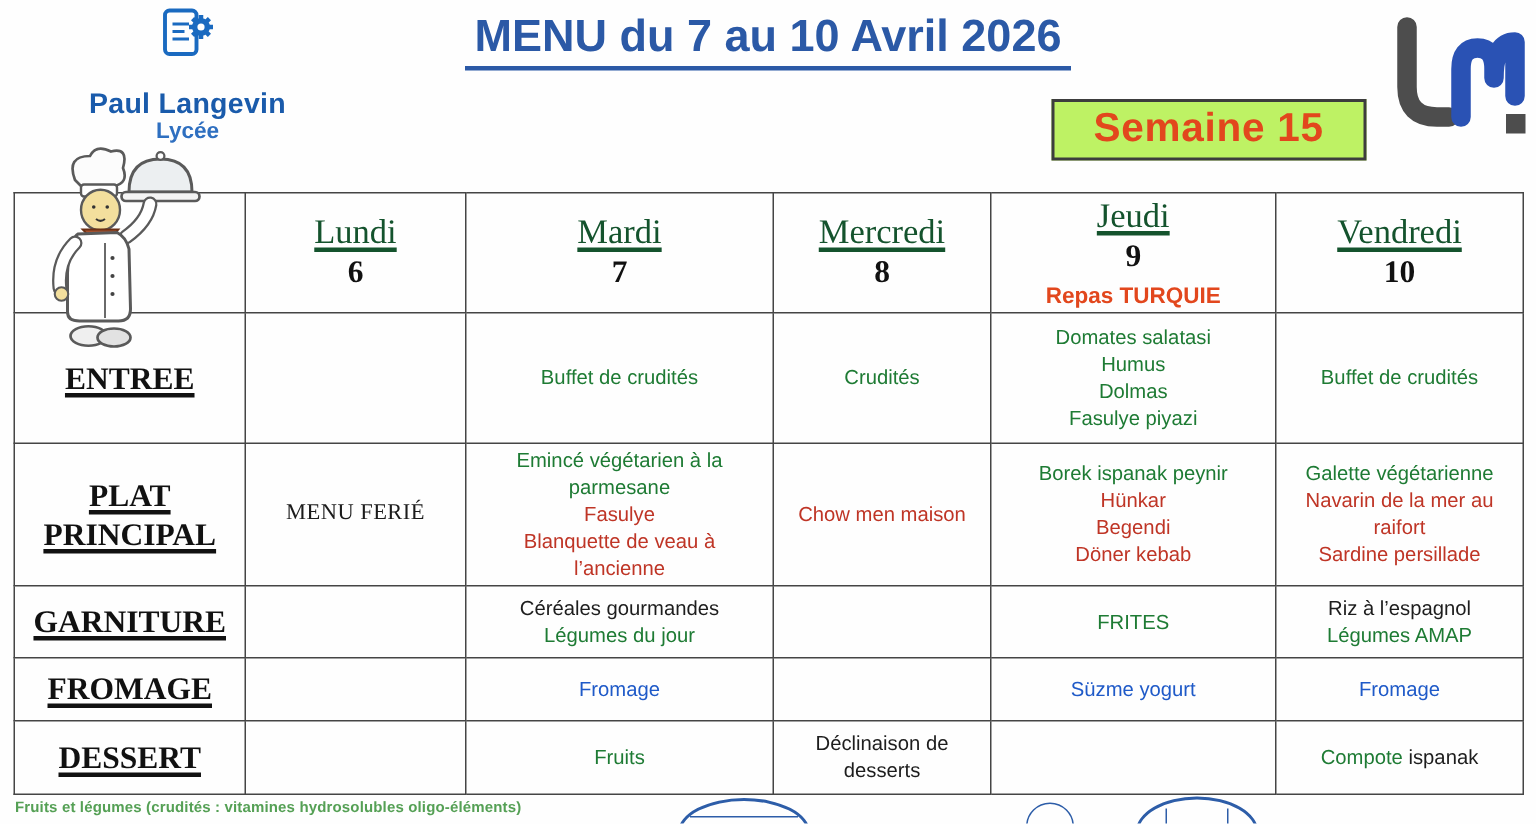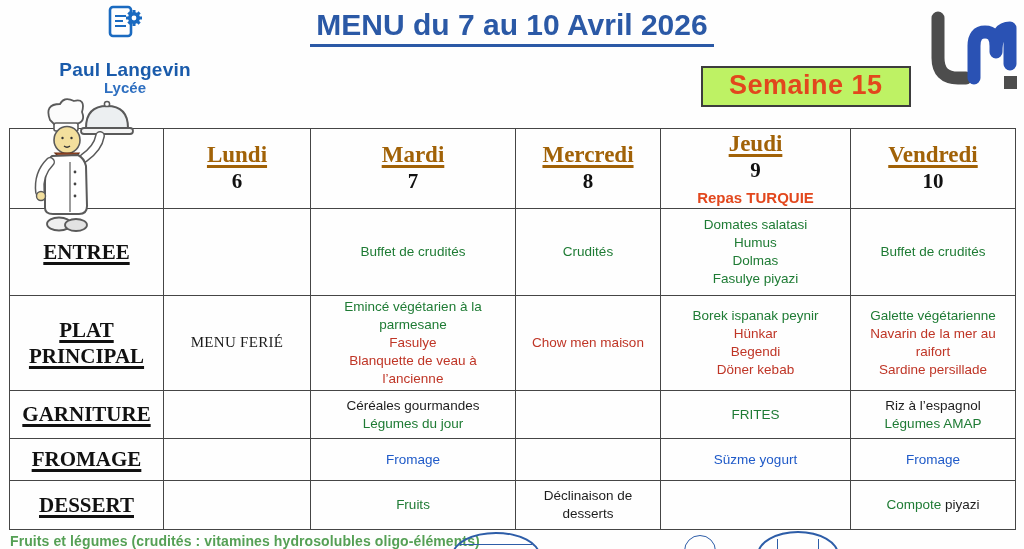--- a/index.html
+++ b/index.html
@@ -54,21 +54,21 @@
     padding:2px 6px;overflow:hidden;
   }
   tr.r-header{height:80px}
   tr.r-0{height:87px}
   tr.r-1{height:94px}
   tr.r-2{height:48px}
   tr.r-3{height:42px}
   tr.r-4{height:49px}
   th.day{vertical-align:top;padding-top:5px;}
   .day-name{
-    font-family:"Liberation Serif", serif;font-size:23px;font-weight:bold;color:#a16207;
+    font-family:"Liberation Serif", serif;font-size:23px;font-weight:normal;color:#14532d;
     text-decoration:underline;text-decoration-thickness:2.5px;text-underline-offset:3px;
     line-height:1.15;
   }
   .day-number{
     font-family:"Liberation Serif", serif;font-size:21px;font-weight:bold;color:#111;line-height:1.3;
   }
   .day-note{
     font-size:15px;font-weight:bold;color:var(--badgeorange);margin-top:5px;line-height:1.1;
   }
   th.row-label{
@@ -82,21 +82,21 @@
   .line{white-space:normal;}
   .c-green{color:var(--green)}
   .c-red{color:var(--red)}
   .c-blue{color:var(--itemblue)}
   .c-black{color:#1d1d1d}
   .c-dark-serif{color:#1b1b1b;font-family:"Liberation Serif", serif;font-size:15px;letter-spacing:.3px;}
 
   
   .footnote{
     position:absolute;left:10px;top:533px;
-    font-size:14px;font-weight:bold;color:var(--notegreen);letter-spacing:.1px;
+    font-size:10px;font-weight:bold;color:var(--notegreen);letter-spacing:.1px;
   }
   .bottom-logo{position:absolute;border:2px solid #2d5da8;border-radius:50%;background:transparent;}
   .bl-a{left:452px;top:532px;width:84px;height:42px;border-width:2.5px;}
   .bl-a::after{content:"";position:absolute;left:6px;right:6px;top:10px;border-top:1.6px solid #2d5da8;}
   .bl-b{left:684px;top:535px;width:30px;height:30px;border-width:1.5px;}
   .bl-c{left:757px;top:531px;width:78px;height:44px;border-width:2.5px;}
   .bl-c::before{content:"";position:absolute;left:18px;top:6px;bottom:0;border-left:1.6px solid #2d5da8;}
   .bl-c::after{content:"";position:absolute;right:18px;top:6px;bottom:0;border-right:1.6px solid #2d5da8;}
 </style>
 </head>
@@ -286,21 +286,21 @@
         <th class="row-label"><span>DESSERT</span></th>
         <td class="menu-cell"></td>
         <td class="menu-cell">
           <div class="line"><span class="c-green">Fruits</span></div>
         </td>
         <td class="menu-cell">
           <div class="line"><span class="c-black">Déclinaison de desserts</span></div>
         </td>
         <td class="menu-cell"></td>
         <td class="menu-cell">
-          <div class="line"><span class="c-green">Compote</span><span class="c-black"> piyazi</span></div>
+          <div class="line"><span class="c-green">Compote</span><span class="c-black"> ispanak</span></div>
         </td>
       </tr>
     </tbody>
 </table>
 
 <div class="footnote">Fruits et légumes (crudités : vitamines hydrosolubles oligo-éléments)</div>
 
 <div class="bottom-logo bl-a"></div>
 <div class="bottom-logo bl-b"></div>
 <div class="bottom-logo bl-c"></div>

